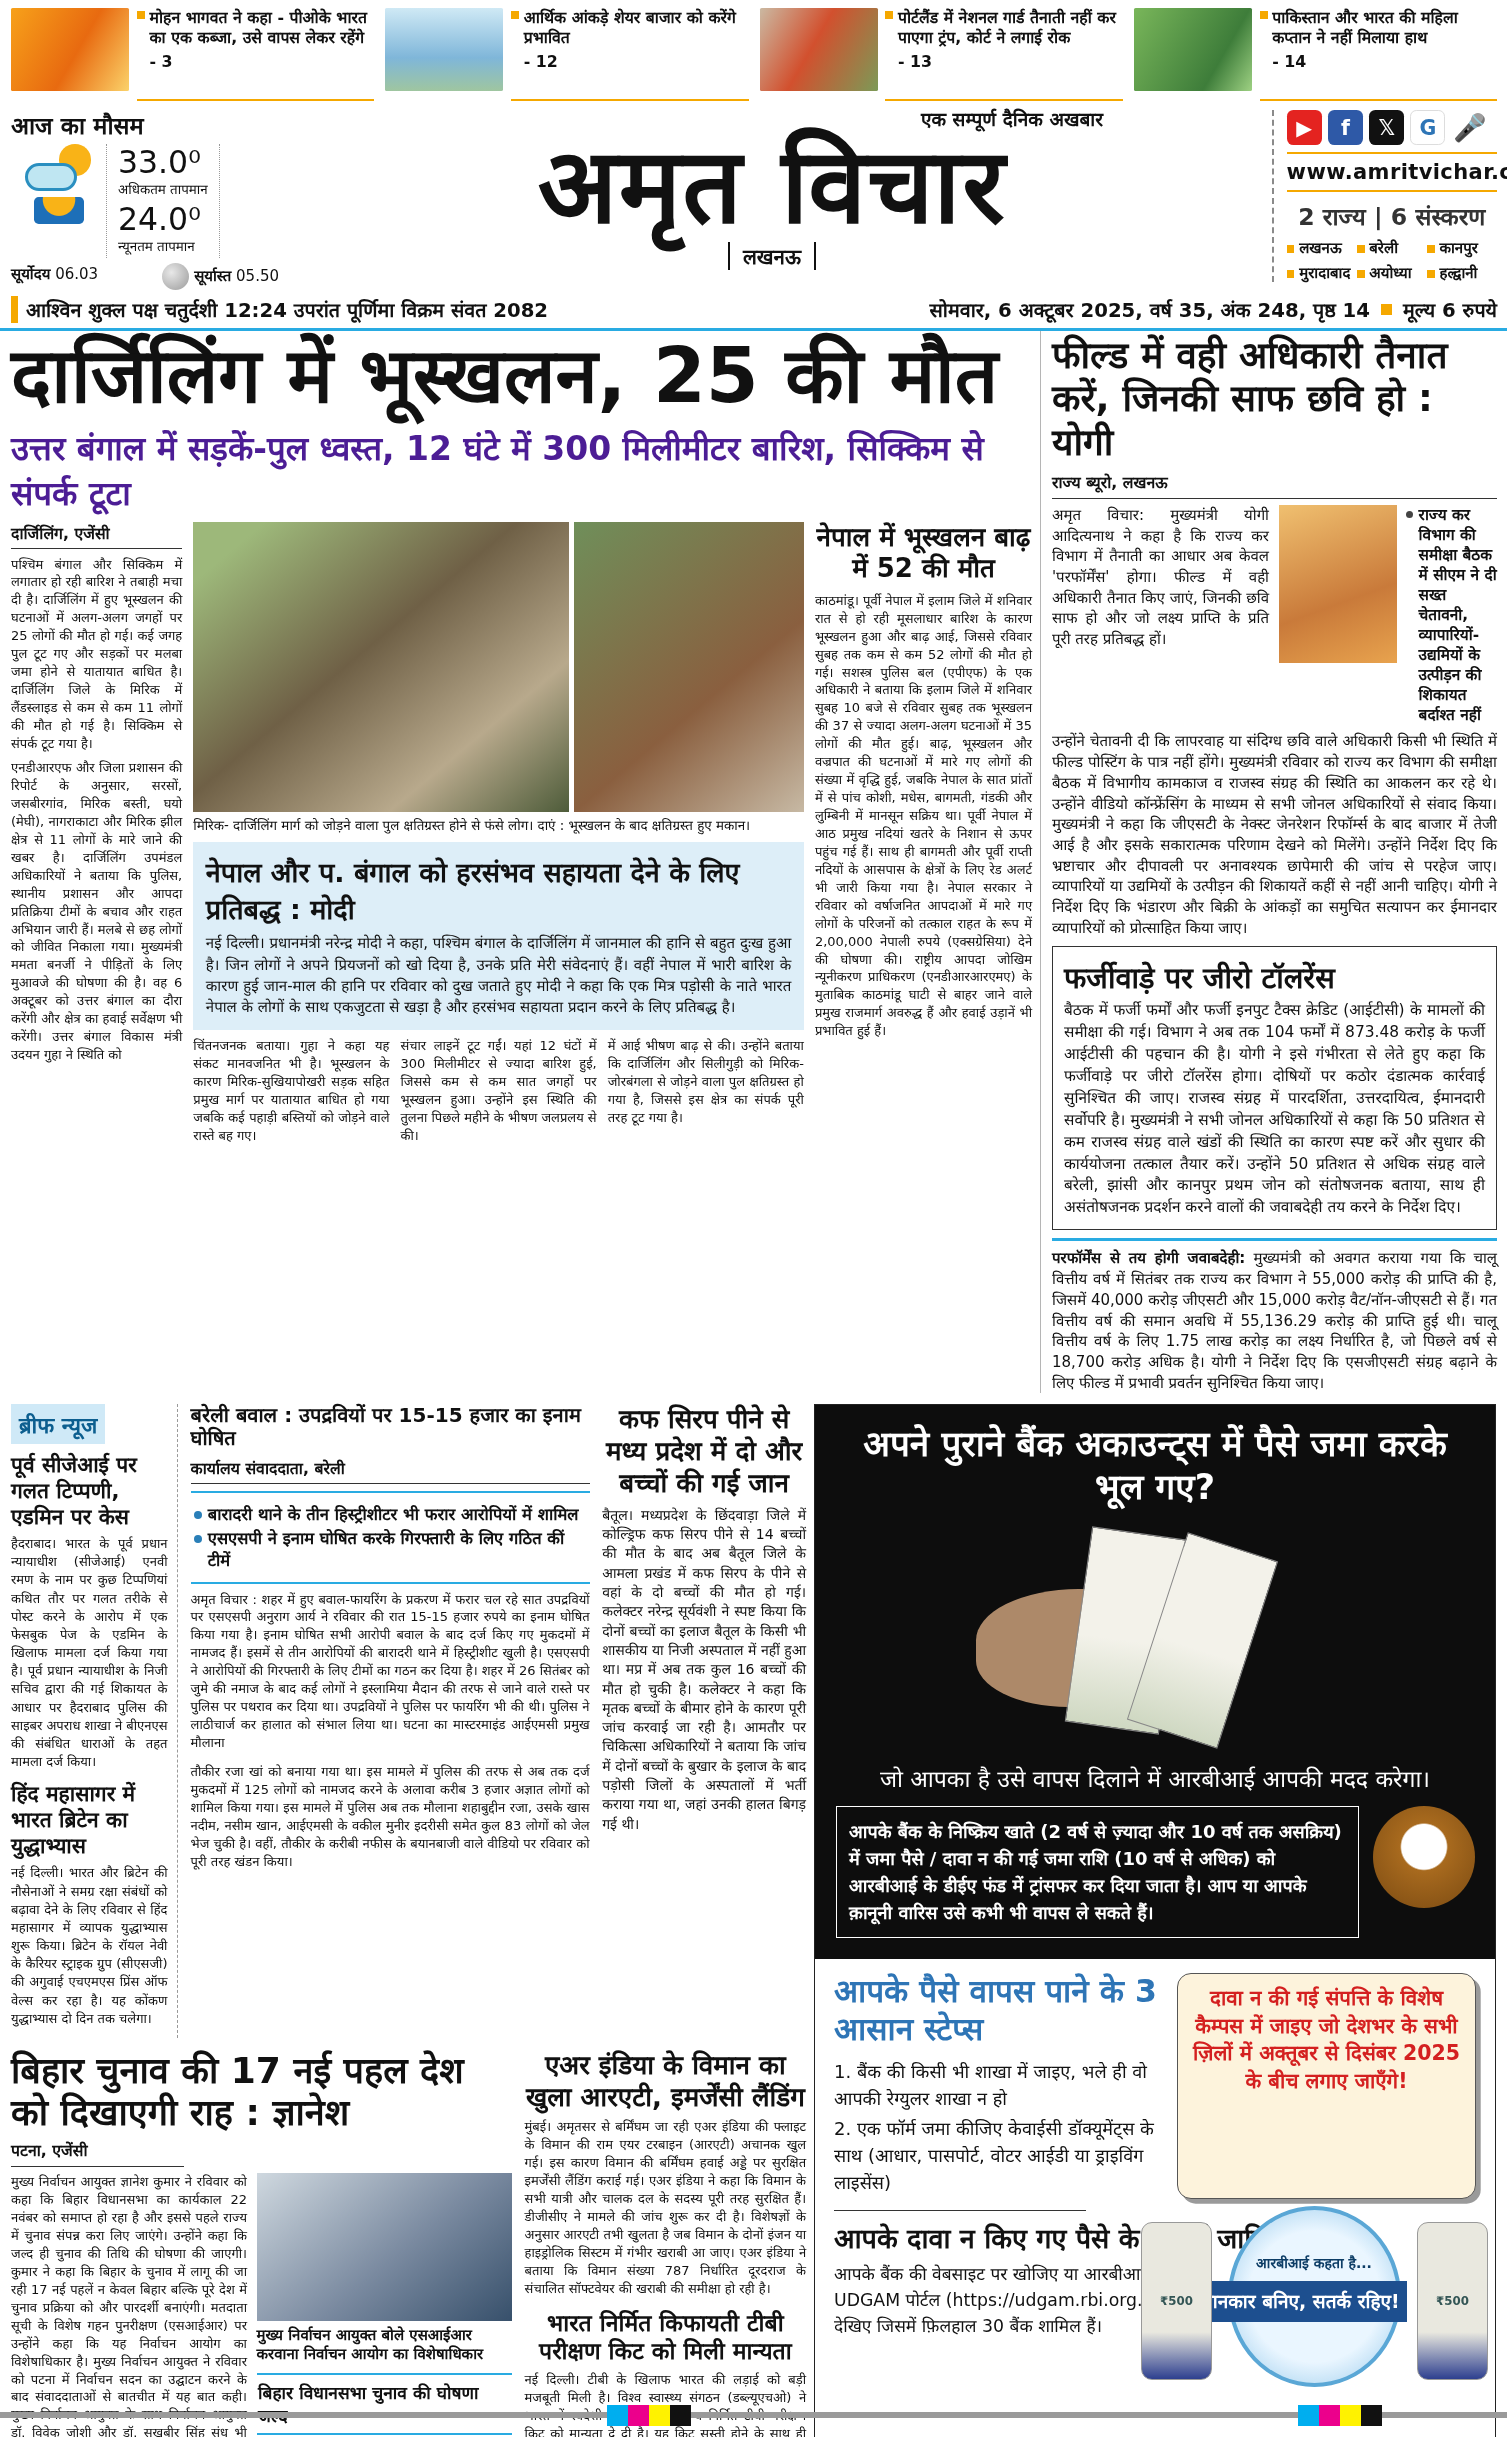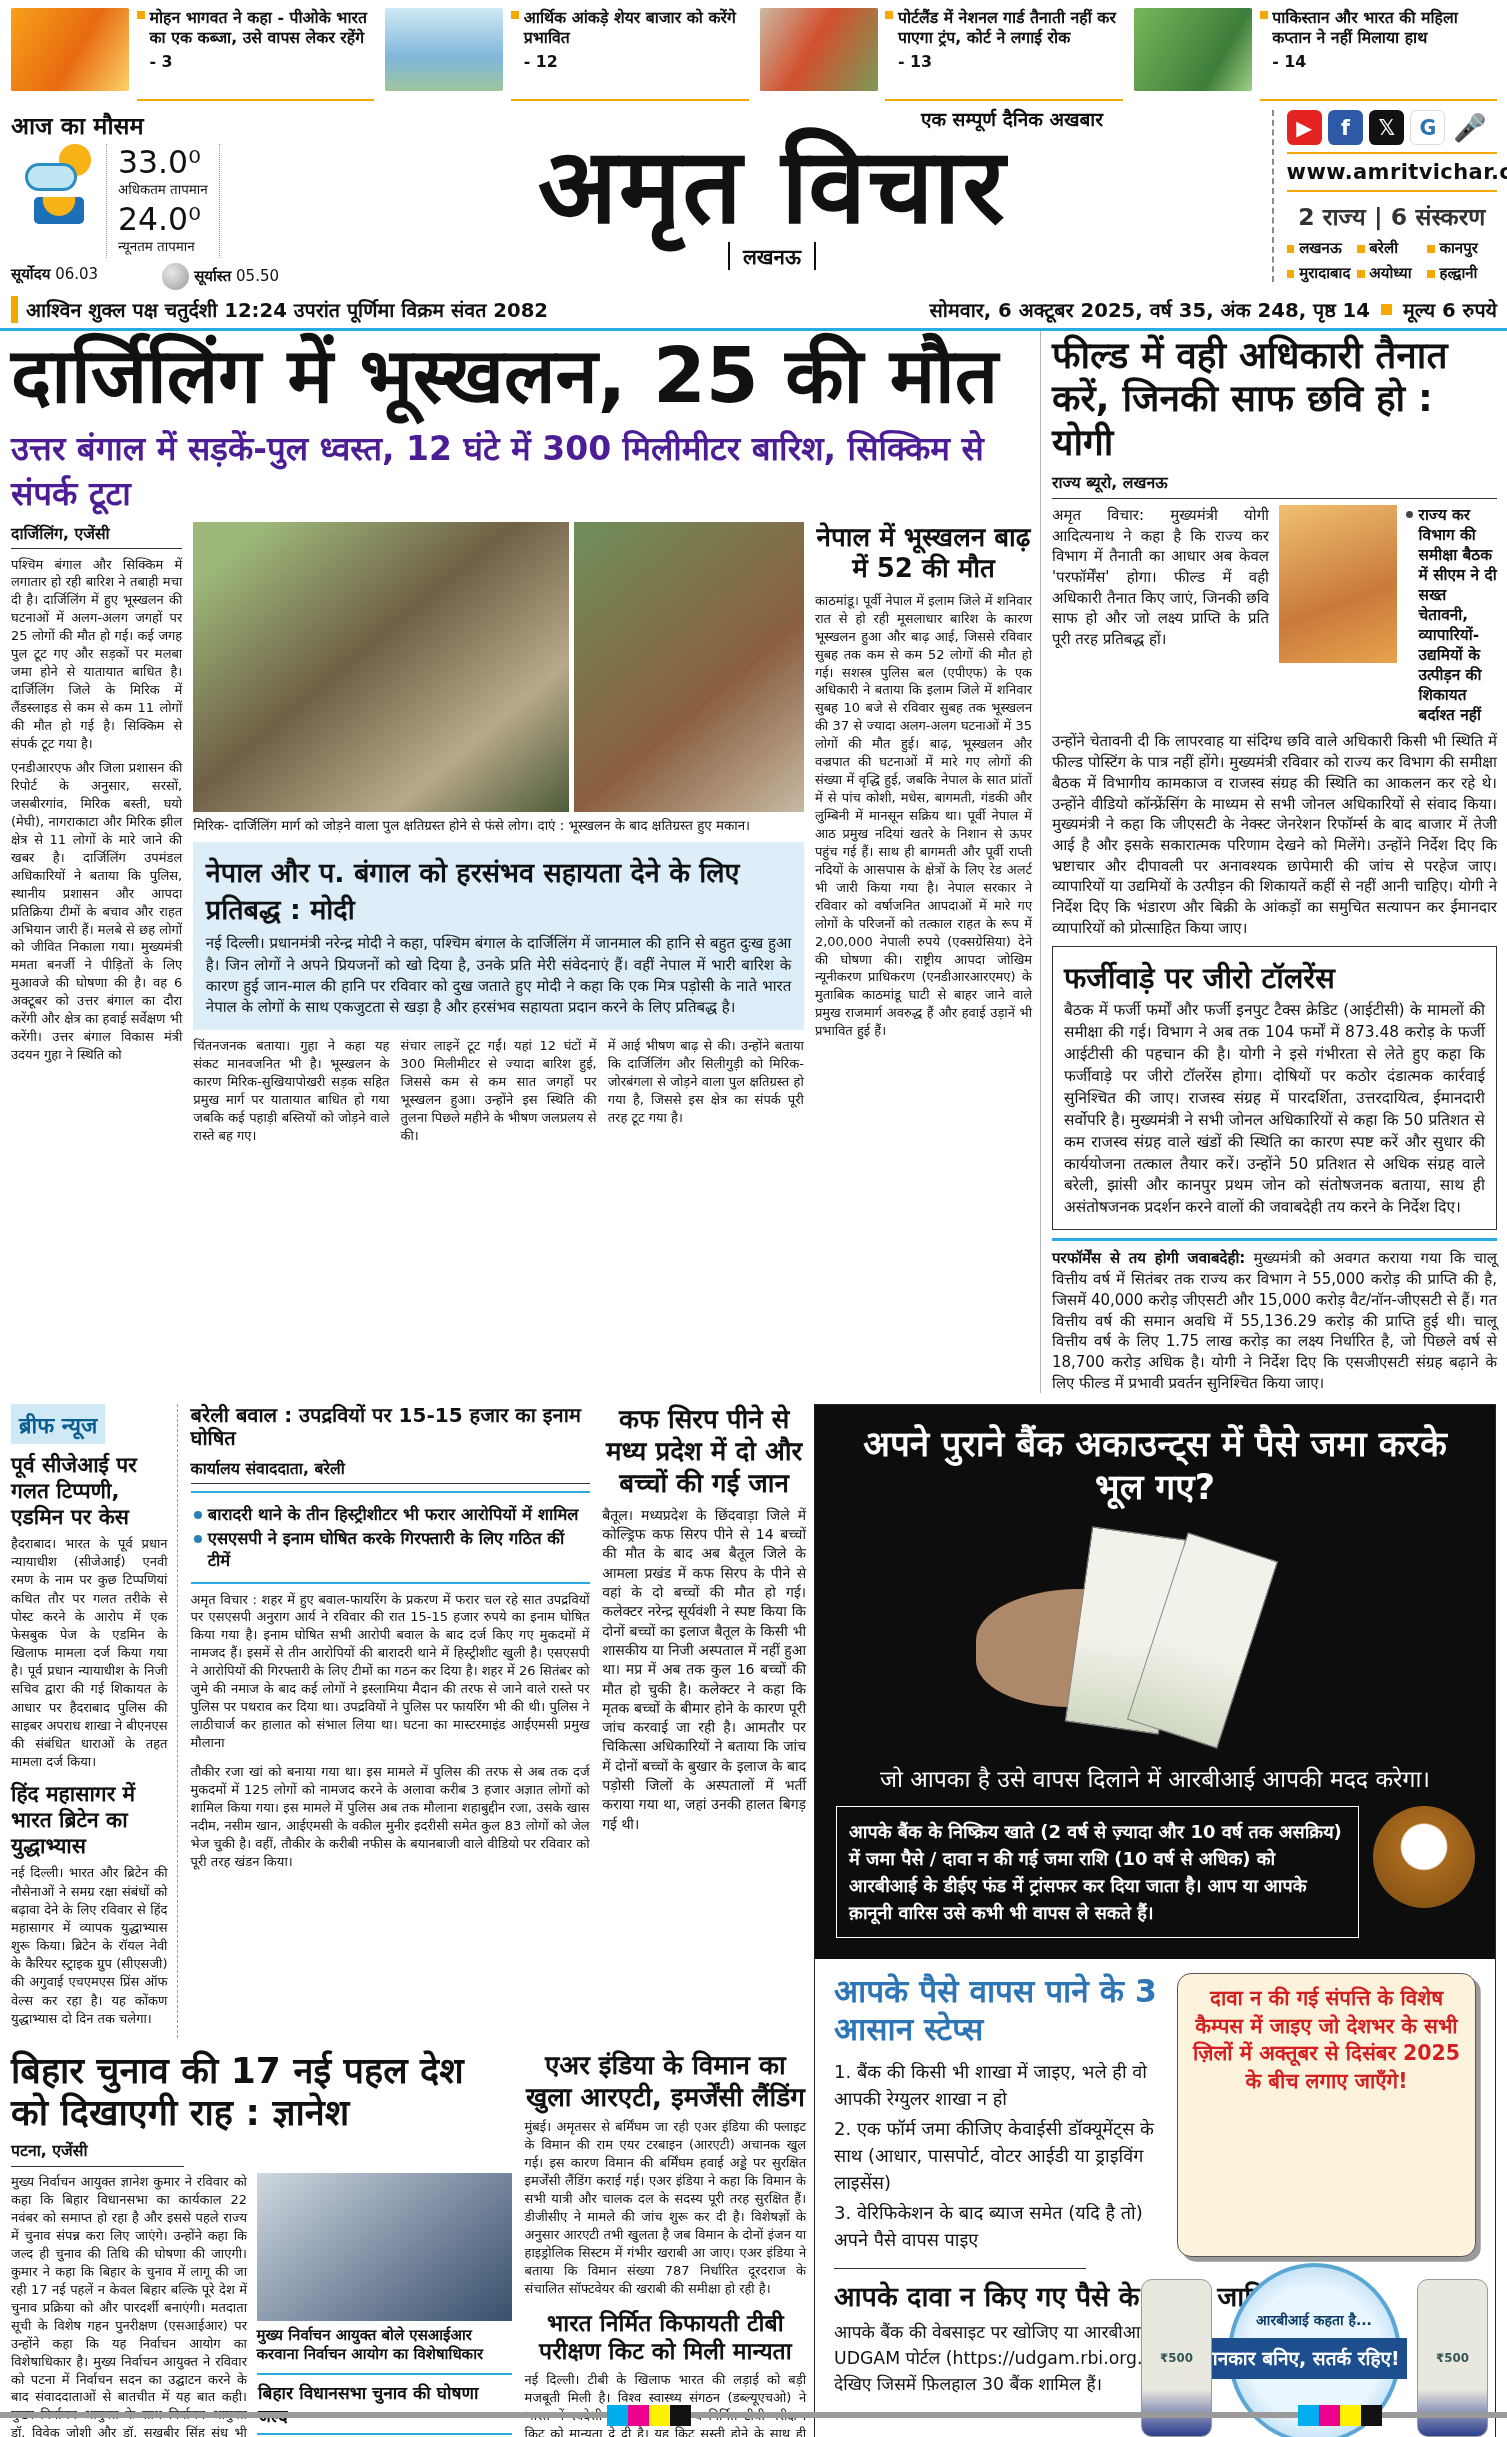--- a/index.html
+++ b/index.html
@@ -366,21 +366,20 @@
             </div>
         </div>
       </div>
       <div class="ad-white">
         <div class="steps-top">
           <div class="steps-left">
             <div class="steps-head">आपके पैसे वापस पाने के 3 आसान स्टेप्स</div>
             <div class="steps-list">
               <div>1. बैंक की किसी भी शाखा में जाइए, भले ही वो आपकी रेग्युलर शाखा न हो</div>
               <div>2. एक फॉर्म जमा कीजिए केवाईसी डॉक्यूमेंट्स के साथ (आधार, पासपोर्ट, वोटर आईडी या ड्राइविंग लाइसेंस)</div>
-              <div>3. वेरिफिकेशन के बाद ब्याज समेत (यदि है तो) अपने पैसे वापस पाइए</div>
             </div>
           </div>
           <div class="bubble">दावा न की गई संपत्ति के विशेष कैम्पस में जाइए जो देशभर के सभी ज़िलों में अक्तूबर से दिसंबर 2025 के बीच लगाए जाएँगे!</div>
         </div>
         <div class="know-rule"></div>
         <div class="know-head">आपके दावा न किए गए पैसे के बारे में जानिए</div>
         <div class="know-body" style="width:339px">आपके बैंक की वेबसाइट पर खोजिए या आरबीआई का UDGAM पोर्टल (https://udgam.rbi.org.in) देखिए जिसमें फ़िलहाल 30 बैंक शामिल हैं।</div>
         <div class="mascots">
           <div class="badge-ellipse"></div>
           <div class="says">आरबीआई कहता है...</div>

